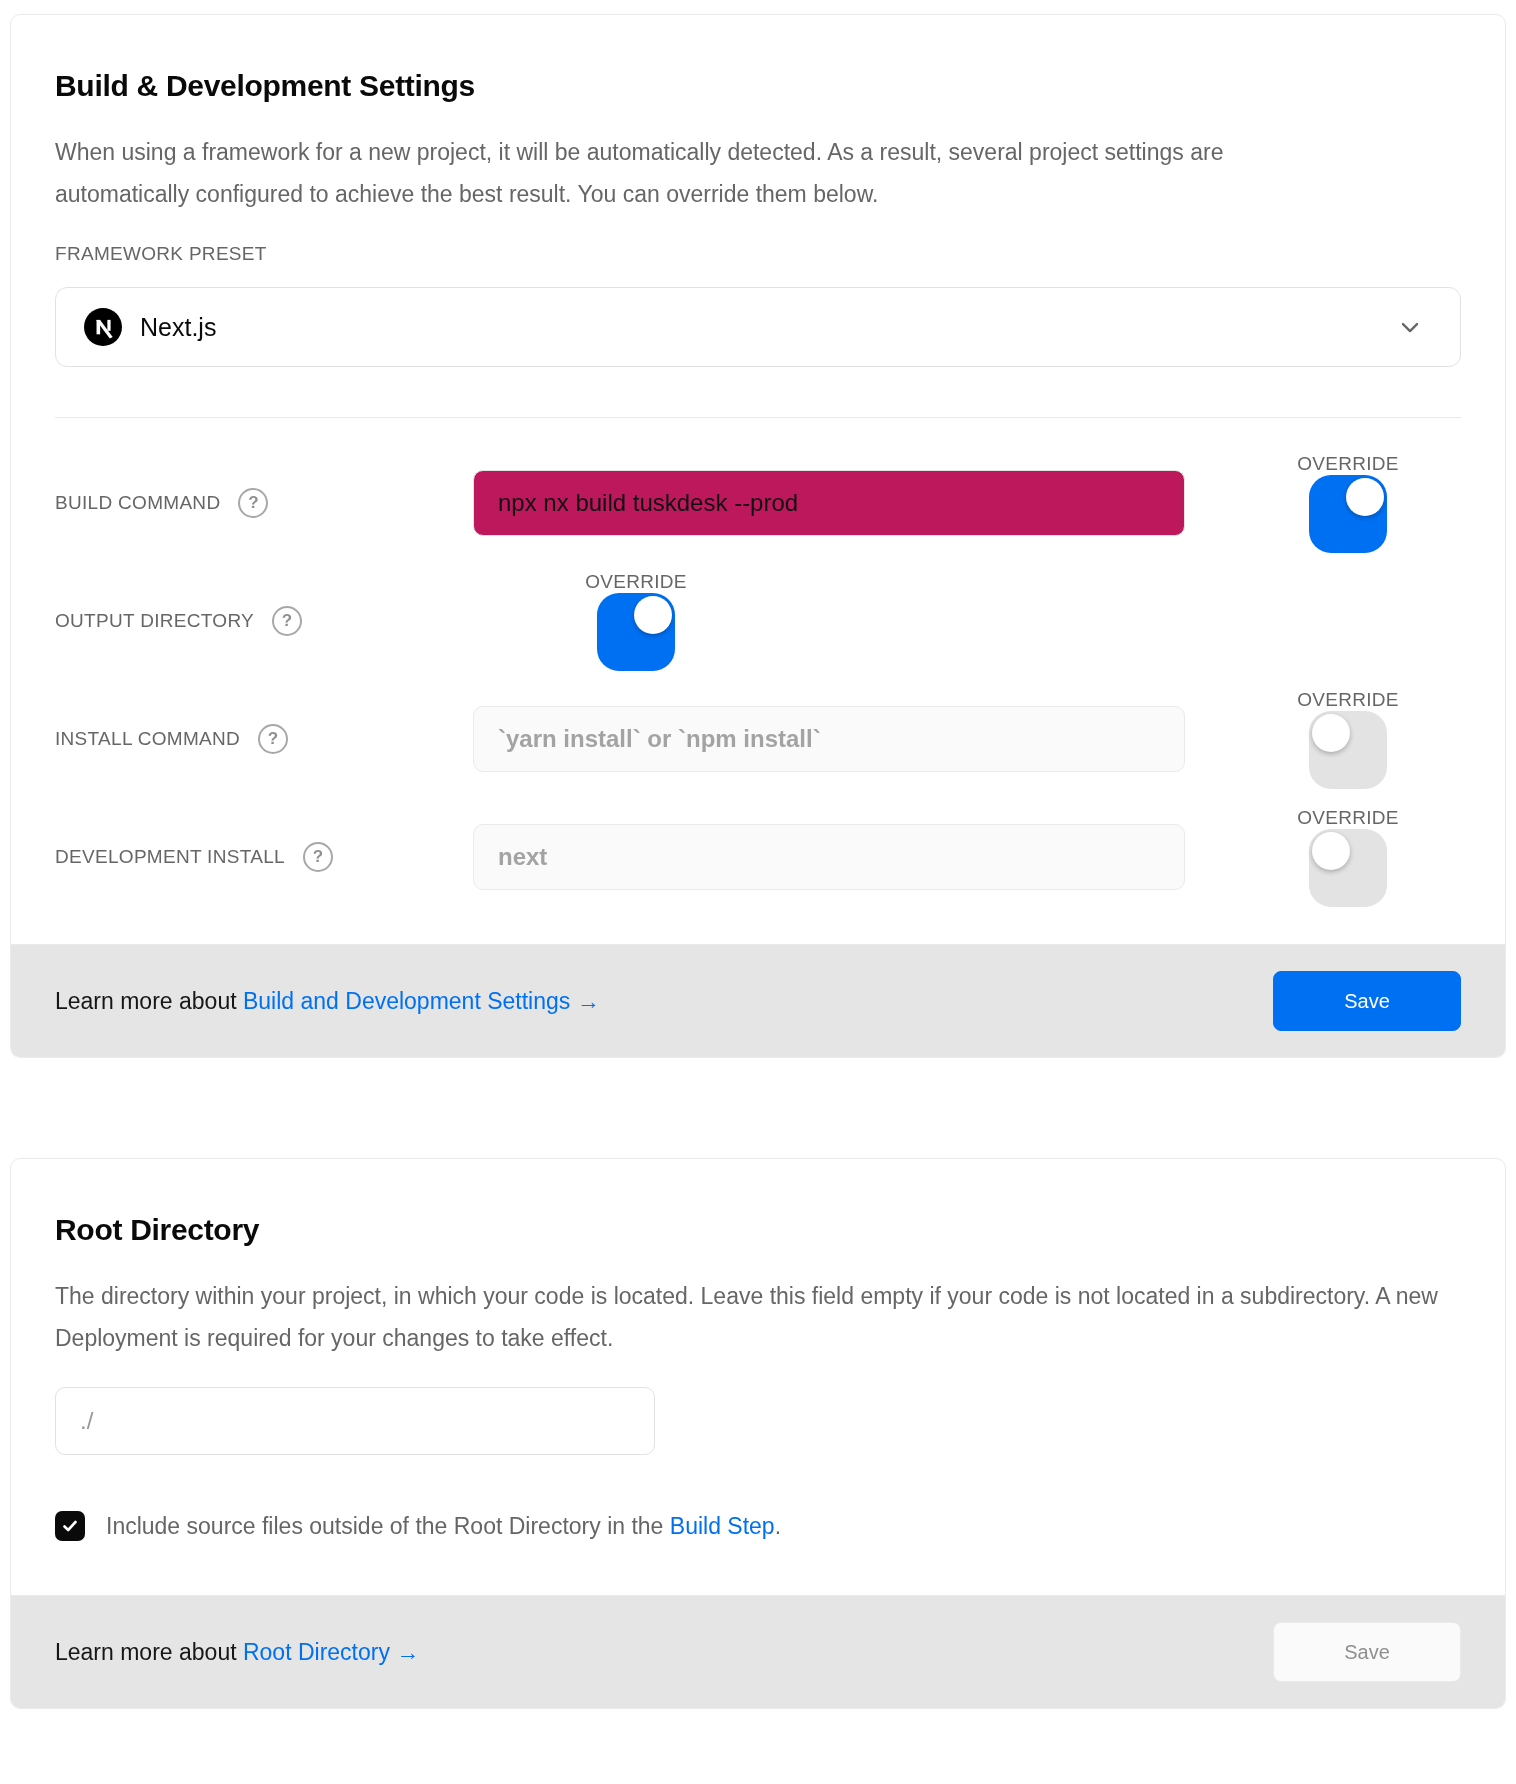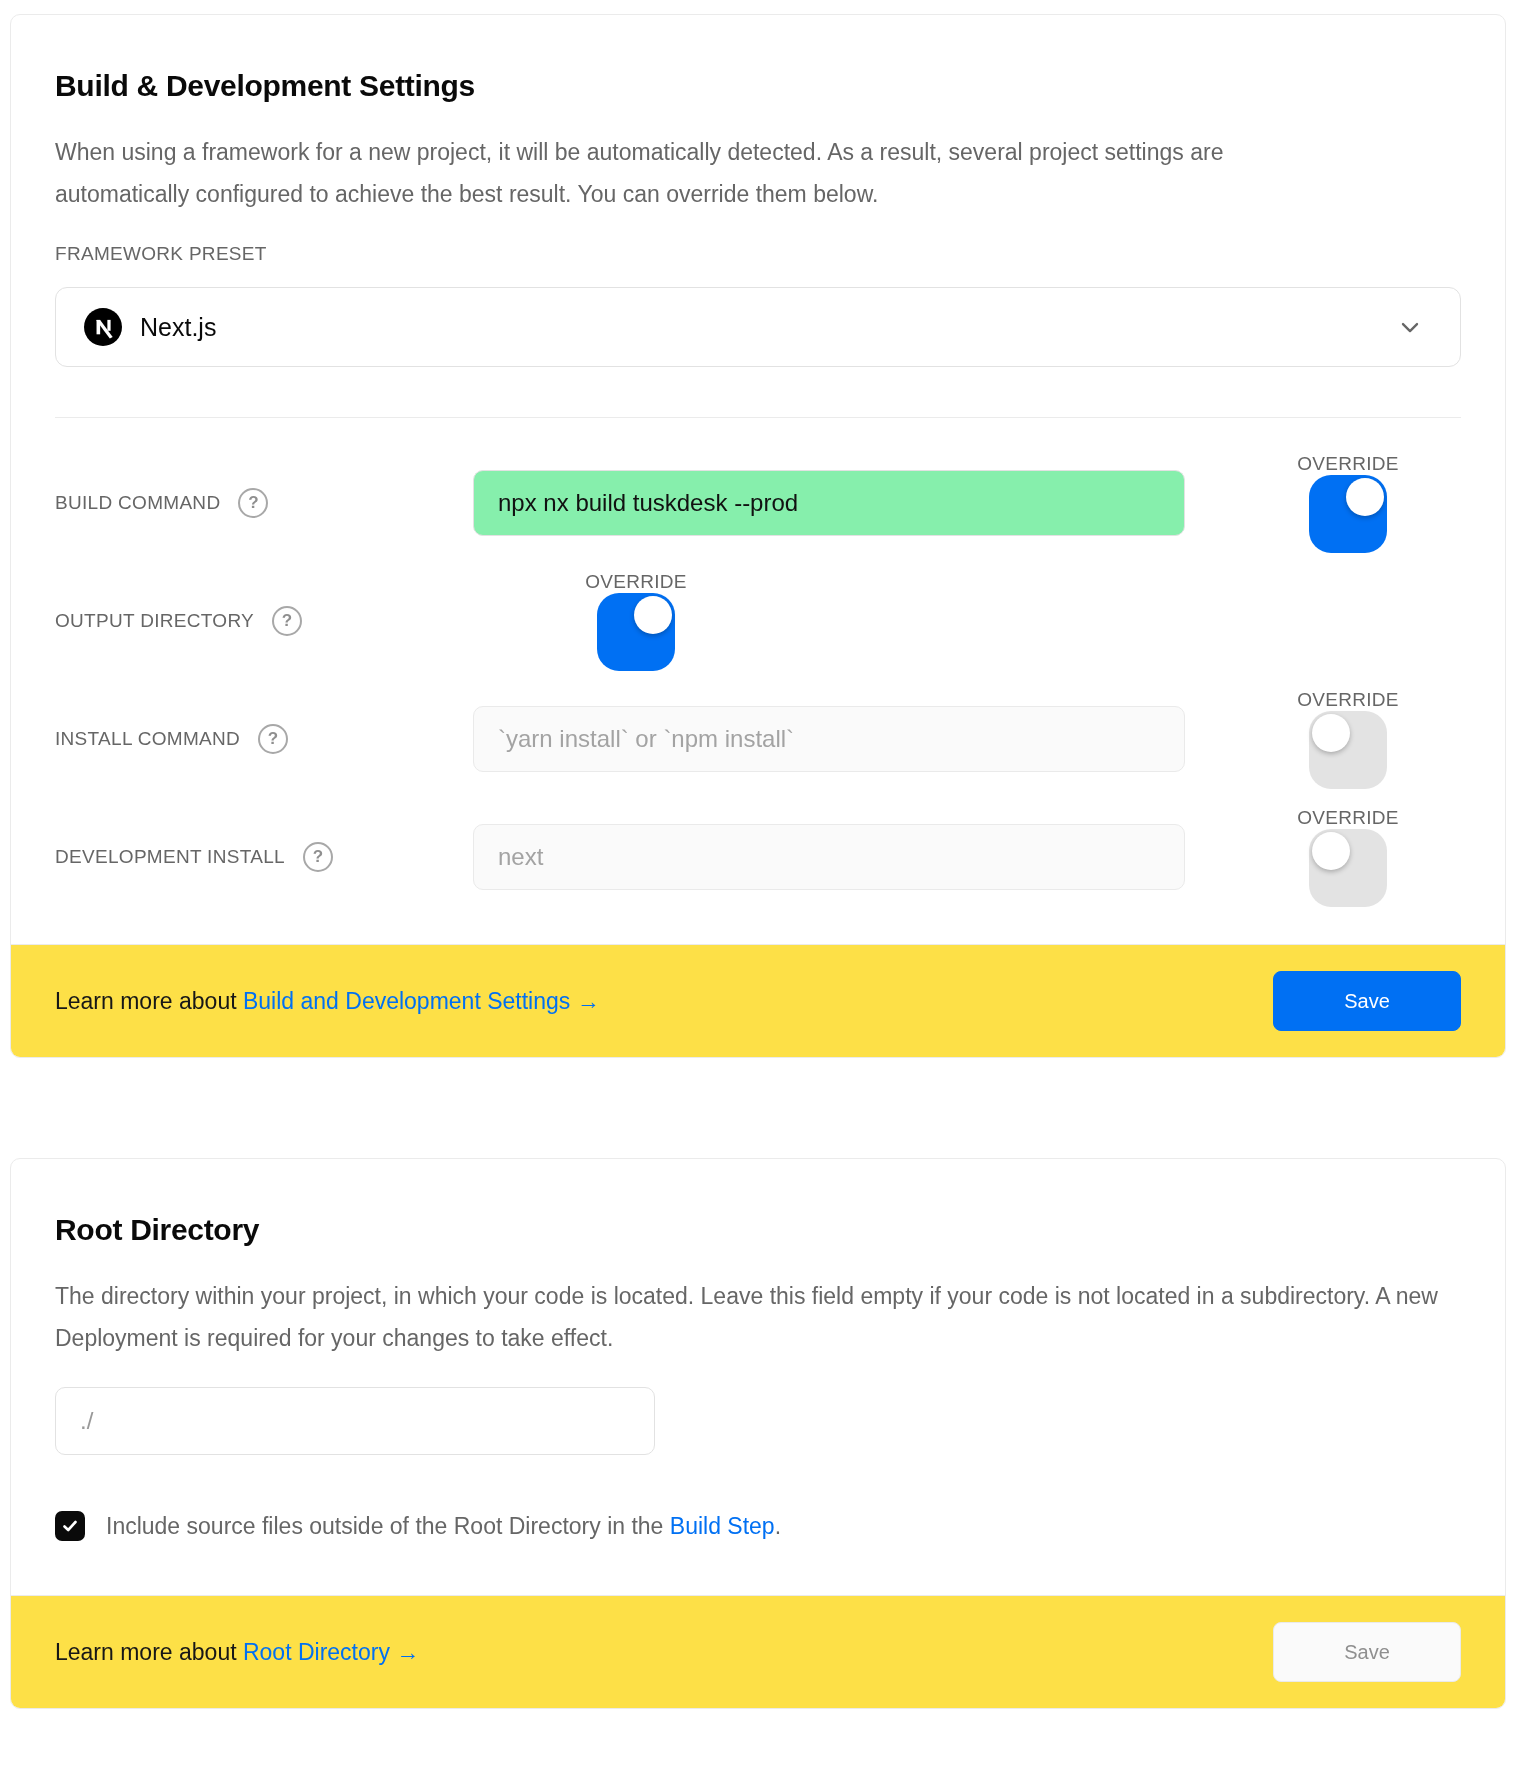--- a/index.html
+++ b/index.html
@@ -80,25 +80,25 @@
   }
   .cmd-input {
     flex: 1;
     height: 66px;
     border: 1px solid #e2e2e2;
     border-radius: 10px;
     padding: 0 24px;
     font-family: "Liberation Sans", sans-serif;
     font-size: 24px;
     color: #111;
-    background: #86efac;
+    background: #be185d;
     outline: none;
   }
   .cmd-input::placeholder { color: #a3a3a3; }
-  .cmd-input.disabled { background: #fafafa; border-color: #eaeaea; }
+  .cmd-input.disabled { background: #fafafa; border-color: #eaeaea; font-weight: bold; }
   .override-group { margin-left: 50px; display: flex; align-items: center; width: 226px; justify-content: space-between; flex-direction: column; }
   .override-label { font-size: 19px; letter-spacing: 0.3px; color: #666666; }
   .toggle {
     width: 78px; height: 44px; border-radius: 22px;
     position: relative; cursor: pointer; flex: 0 0 78px;
   }
   .toggle.on  { background: #0070f3; }
   .toggle.off { background: #e3e3e3; }
   .knob {
     position: absolute; top: 3px;
@@ -106,21 +106,21 @@
     background: #fff;
     box-shadow: 0 2px 5px rgba(0,0,0,0.25);
   }
   .toggle.on  .knob { right: 3px; }
   .toggle.off .knob { left: 3px; }
 
   
   .card-footer {
     margin-top: 54px;
     height: 113px;
-    background: #fde047;
+    background: #e5e5e5;
     border-top: 1px solid #ebebeb;
     display: flex;
     align-items: center;
     justify-content: space-between;
     padding: 0 44px;
   }
   .footer-text { font-size: 23px; color: #171717; }
   .link { color: #0070f3; cursor: pointer; text-decoration: none; }
   .save-btn {
     width: 188px; height: 60px;

